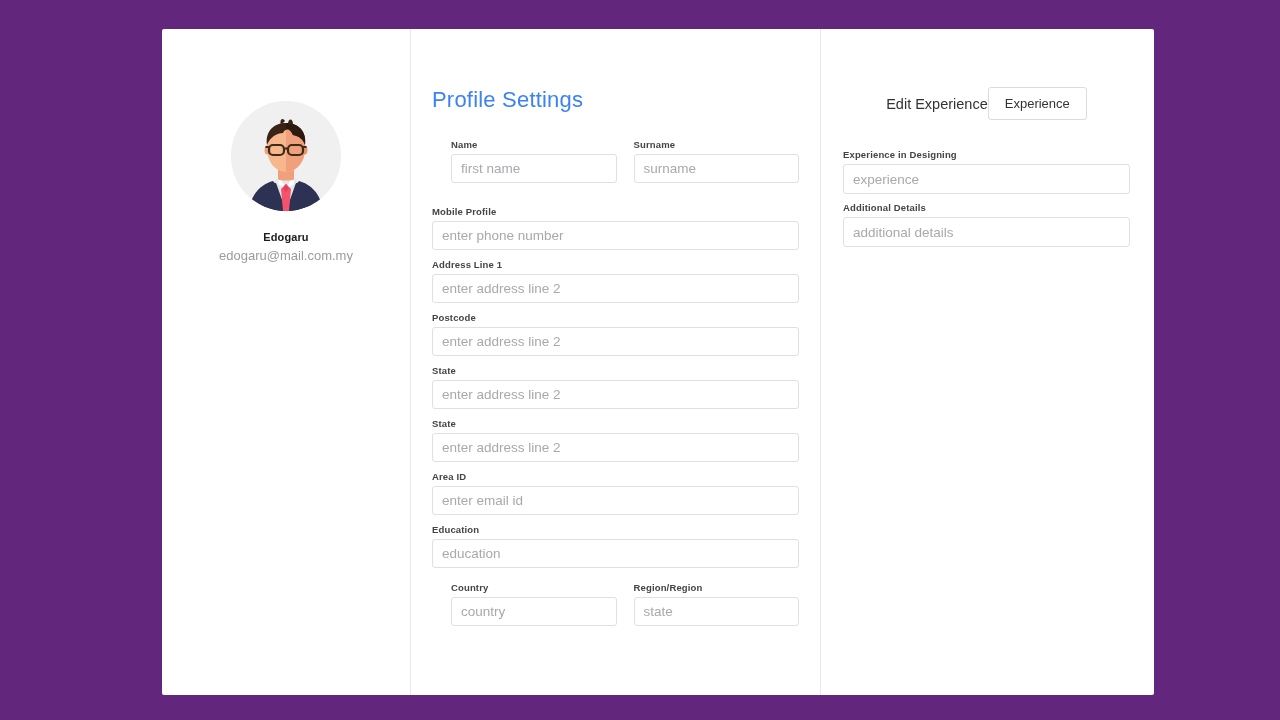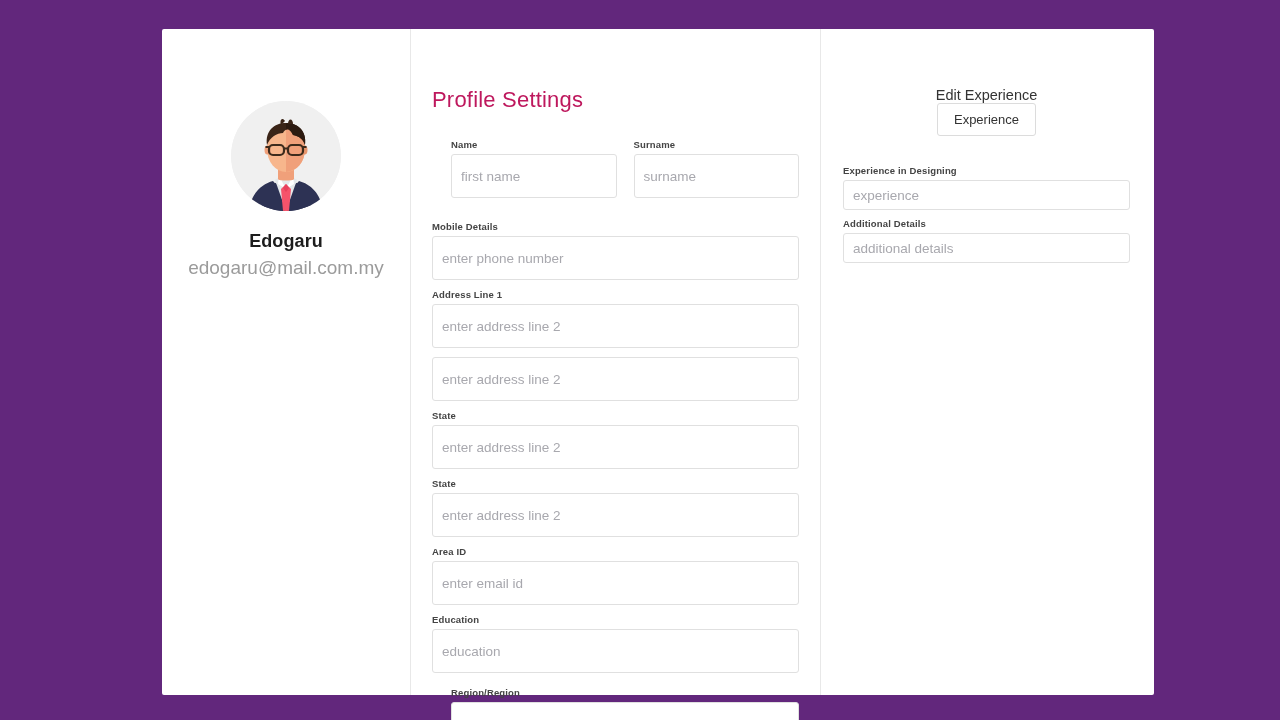--- a/index.html
+++ b/index.html
@@ -44,63 +44,63 @@
     height: 110px;
     border-radius: 50%;
     background: #f0f0f0;
     overflow: hidden;
     position: relative;
   }
   .avatar svg { display: block; width: 110px; height: 110px; }
 
   .profile-name {
     margin-top: 20px;
-    font-size: 18px;
+    font-size: 11px;
     font-weight: bold;
     color: #1d1d1d;
     letter-spacing: .1px;
   }
   .profile-email {
     margin-top: 5px;
-    font-size: 19px;
+    font-size: 13px;
     color: #9b9b9b;
   }
 
   
   .col-form {
     width: 410px;
     flex: 0 0 410px;
     border-right: 1px solid #e8e8e8;
     padding: 58px 21px 0 21px;
   }
 
   .page-title {
     font-size: 22px;
     font-weight: 400;
-    color: #be185d;
+    color: #3b82f6;
     letter-spacing: .2px;
     margin-bottom: 26px;
   }
 
   .field { margin-bottom: 9px; }
 
   .field-label {
     display: block;
     font-size: 9.5px;
     font-weight: bold;
     color: #444;
     letter-spacing: .15px;
     margin-bottom: 3px;
     line-height: 12px;
   }
 
   .field-input {
     display: block;
     width: 100%;
-    height: 44px;
+    height: 29px;
     border: 1px solid #e0e0e0;
     border-radius: 3px;
     padding: 0 9px;
     font-family: "Liberation Sans", sans-serif;
     font-size: 13.5px;
     color: #333;
     background: #fff;
     outline: none;
   }
   .field-input::placeholder { color: #a8a8ae; opacity: 1; }
@@ -112,23 +112,22 @@
 
   
   .col-exp {
     flex: 1 1 auto;
     padding: 58px 24px 0 22px;
   }
 
   .exp-head {
     display: flex;
     align-items: center;
-    justify-content: flex-end;
+    justify-content: center;
     margin-bottom: 29px;
-    flex-direction: column;
   }
   .exp-title {
     font-size: 14.5px;
     color: #333;
     font-weight: 400;
   }
   .exp-btn {
     background: #ffffff;
     border: 1px solid #dcdcdc;
     border-radius: 3px;
@@ -199,31 +198,32 @@
         <label class="field-label">Name</label>
         <input class="field-input" type="text" placeholder="first name" value="" style="">
       </div>
       <div class="field">
         <label class="field-label">Surname</label>
         <input class="field-input" type="text" placeholder="surname" style="">
       </div>
     </div>
 
     <div class="field field-gap-top">
-      <label class="field-label">Mobile Details</label>
+      <label class="field-label">Mobile Profile</label>
       <input class="field-input" type="text" placeholder="enter phone number" style="">
     </div>
 
 
     <div class="field">
       <label class="field-label">Address Line 1</label>
       <input class="field-input" type="text" placeholder="enter address line 2" style="">
     </div>
 
     <div class="field">
+      <label class="field-label">Postcode</label>
       <input class="field-input" type="text" placeholder="enter address line 2" style="">
     </div>
 
     <div class="field">
       <label class="field-label">State</label>
       <input class="field-input" type="text" placeholder="enter address line 2" style="">
     </div>
 
     <div class="field">
       <label class="field-label">State</label>
@@ -234,20 +234,24 @@
       <label class="field-label">Area ID</label>
       <input class="field-input" type="text" placeholder="enter email id" style="">
     </div>
 
     <div class="field">
       <label class="field-label">Education</label>
       <input class="field-input" type="text" placeholder="education" style="">
     </div>
 
     <div class="row-2 field-gap-top">
+      <div class="field">
+        <label class="field-label">Country</label>
+        <input class="field-input" type="text" placeholder="country" style="">
+      </div>
       <div class="field">
         <label class="field-label">Region/Region</label>
         <input class="field-input" type="text" placeholder="state" style="">
       </div>
     </div>
 
   </div>
 
   <div class="col-exp">
 

